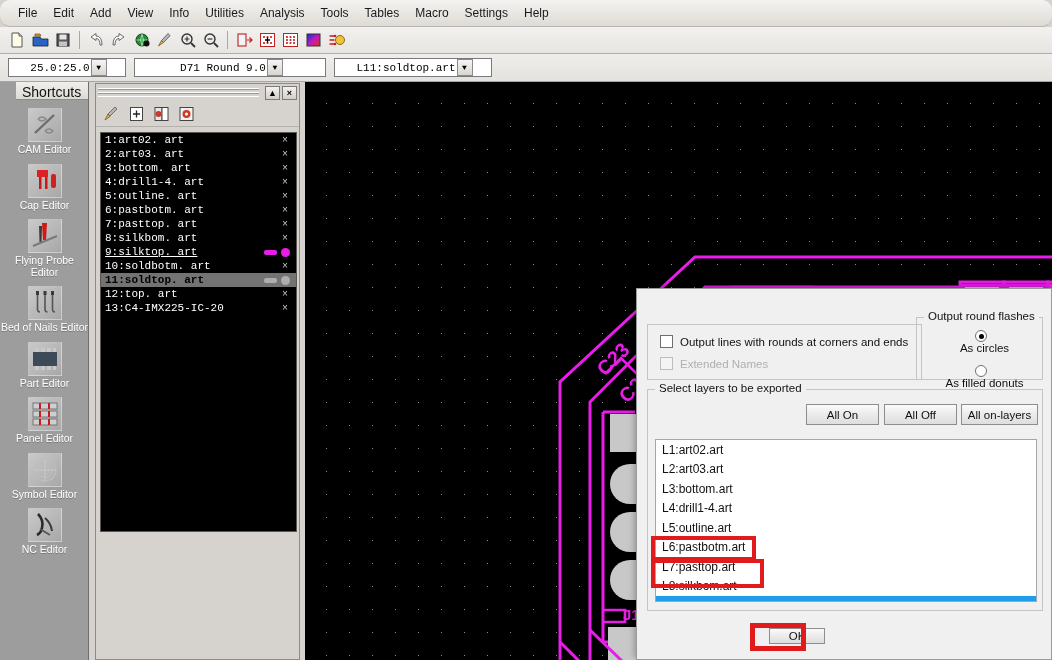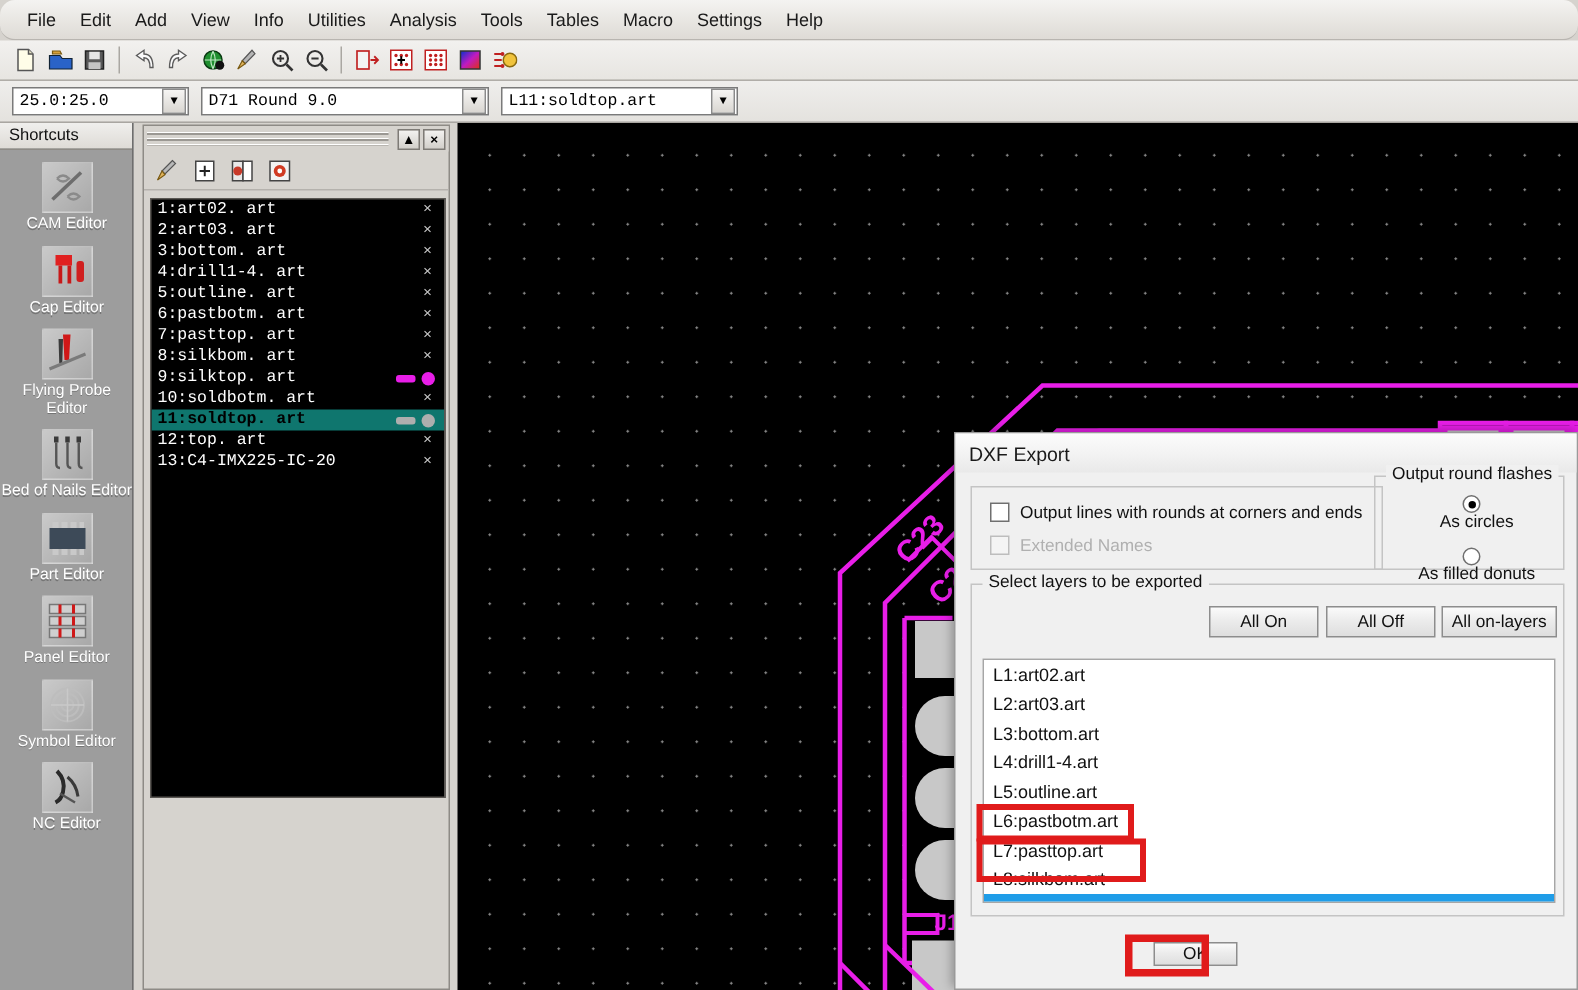--- a/index.html
+++ b/index.html
@@ -40,21 +40,21 @@
   
   #comborow {
     position: absolute; left: 0; top: 54px; width: 1052px; height: 28px;
     background: linear-gradient(to bottom, #efeeec 0%, #e4e2de 100%);
     border-bottom: 1px solid #a9a6a1;
     display: flex; align-items: center; padding-left: 8px;
   }
   .combo {
     height: 19px; background: #ffffff;
     border: 1px solid #7a7a7a;
-    display: flex; align-items: center; justify-content: space-between;
+    display: flex; align-items: center; justify-content: center;
     font-family: "Liberation Mono", monospace; font-size: 11px; color: #000;
     padding-left: 4px; margin-right: 8px;
   }
   .combo-text { white-space: nowrap; overflow: hidden; }
   .combo-arrow {
     width: 16px; height: 17px; margin: 1px;
     background: linear-gradient(to bottom,#f6f5f3,#d9d6d1);
     border: 1px solid #8a8a8a;
     display: flex; align-items: center; justify-content: center;
     font-size: 8px; color: #000; flex: 0 0 16px;
@@ -62,21 +62,21 @@
 
   
   #sidebar {
     position: absolute; left: 0; top: 82px; width: 89px; height: 578px;
     background: #9d9d9d;
     border-right: 1px solid #6e6e6e;
   }
   #sidebar-header {
     height: 18px; background: linear-gradient(to bottom,#f0efed,#dedbd6);
     border-bottom: 1px solid #8e8b86;
-    font-size: 11px; color: #111; padding: 2px 0 0 6px;
+    font-size: 14px; color: #111; padding: 2px 0 0 6px; margin-left: 16px;
   }
   .sc-item {
     width: 89px; padding-top: 8px; text-align: center; cursor: default;
   }
   .sc-icon {
     width: 34px; height: 34px; margin: 0 auto 2px auto;
     border: 1px solid rgba(255,255,255,0.25);
     background: linear-gradient(135deg,#c9c9c9,#a8a8a8);
     display: flex; align-items: center; justify-content: center;
     overflow: hidden;
@@ -120,23 +120,23 @@
     position: absolute; left: 4px; top: 48px; width: 197px; height: 400px;
     background: #000000; border: 1px solid #5a5753;
     overflow: hidden;
   }
   .lay-row {
     height: 14px; display: flex; align-items: center;
     font-family: "Liberation Mono", monospace; font-size: 11px;
     color: #ffffff; padding-left: 4px; position: relative;
   }
   .lay-name { flex: 1; white-space: nowrap; }
-  .lay-row.underlined .lay-name { }
+  .lay-row.underlined .lay-name { text-decoration: underline; }
   .lay-row.sel {
-    background: #0f766e;
+    background: #737373;
     justify-content: center;
   }
   .lay-row.sel .lay-name { color: #000; font-weight: bold; }
   .lay-x {
     width: 22px; text-align: center; color: #c8c8c8; font-size: 10px;
   }
   .lay-ind { width: 34px; display: flex; align-items: center; gap: 4px;
              justify-content: flex-start; padding-left: 2px; }
   .lay-bar { width: 13px; height: 5px; border-radius: 2px; }
   .lay-dot { width: 9px; height: 9px; border-radius: 50%; }
@@ -673,21 +673,20 @@
         <path d="M300 292 L316 276 L332 292"></path>
       </g>
 
       <g stroke="#e81ee8" stroke-width="3" fill="none">
         <path d="M395 300 L680 300 L680 322 L395 322 Z"></path>
       </g>
     </svg>
   </div>
 
   <div id="dxfdlg">
-    <div id="dxf-title">DXF Export</div>
 
     <div class="grp" style="left:10px; top:35px; width:275px; height:56px;">
       <div class="chk-row" style="margin-top:10px">
         <span class="chk-box"></span>
         <span class="chk-lbl">Output lines with rounds at corners and ends</span>
       </div>
       <div class="chk-row" style="margin-top:9px">
         <span class="chk-box dis"></span>
         <span class="chk-lbl dis">Extended Names</span>
       </div>

